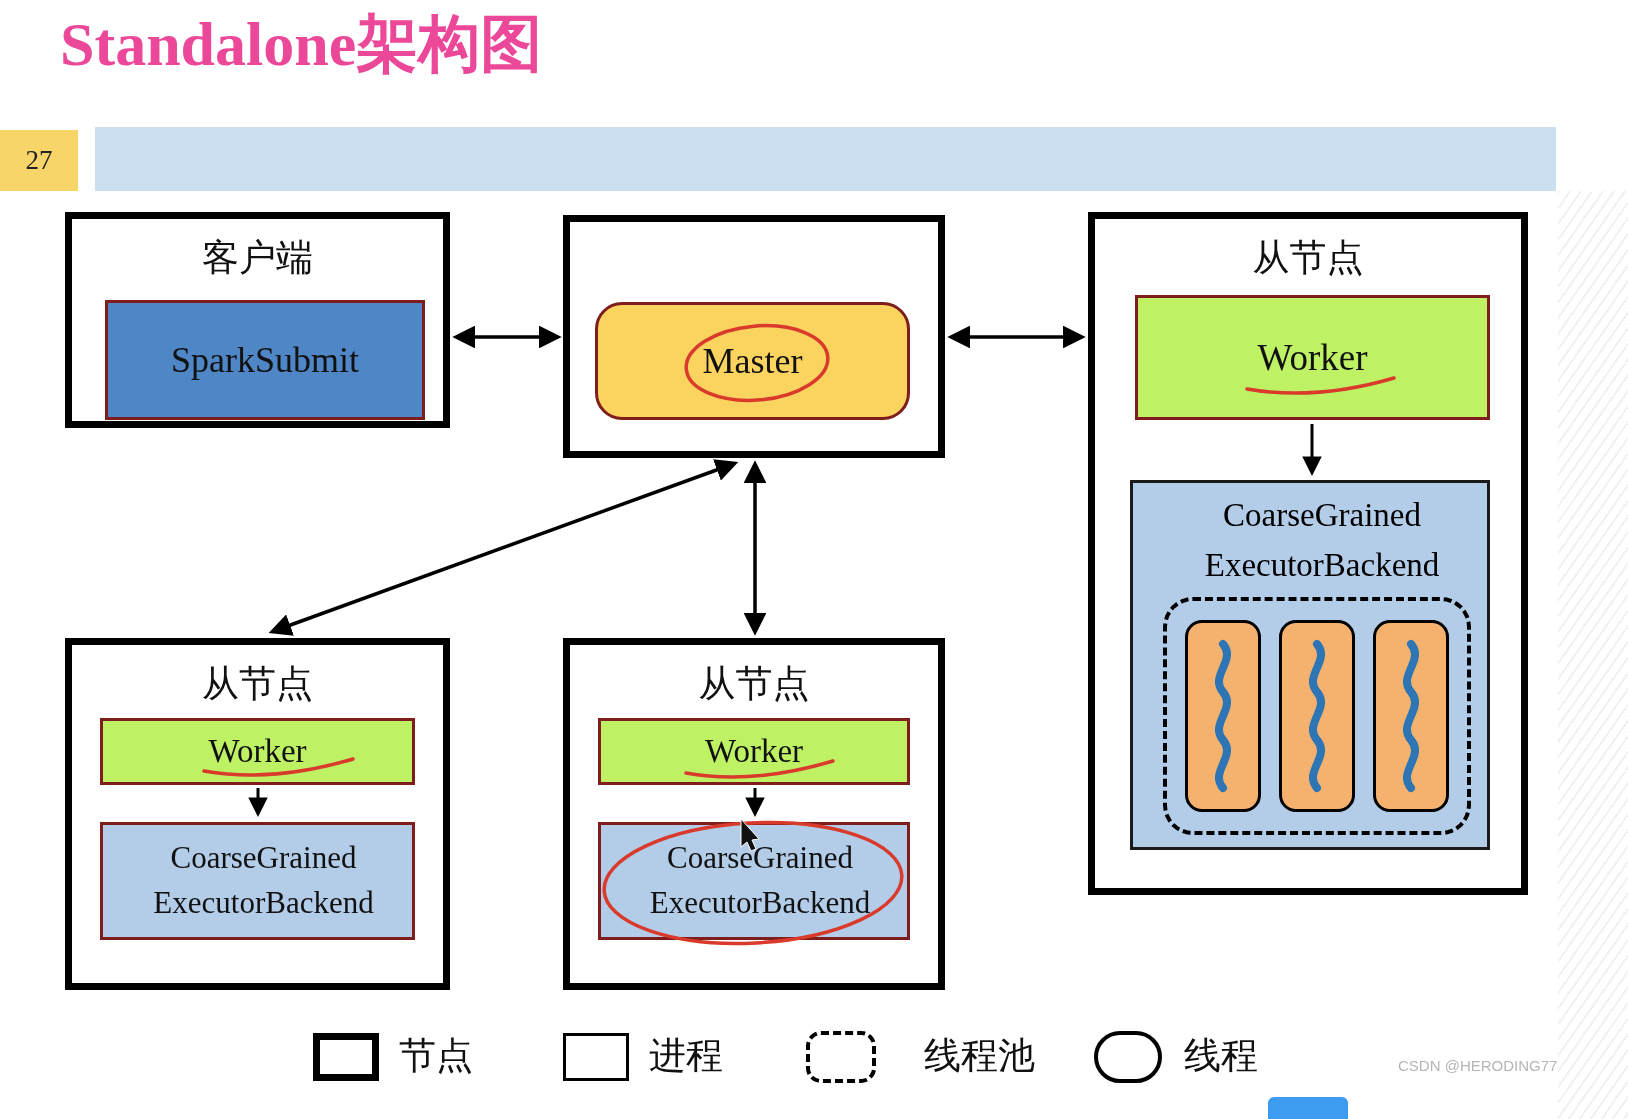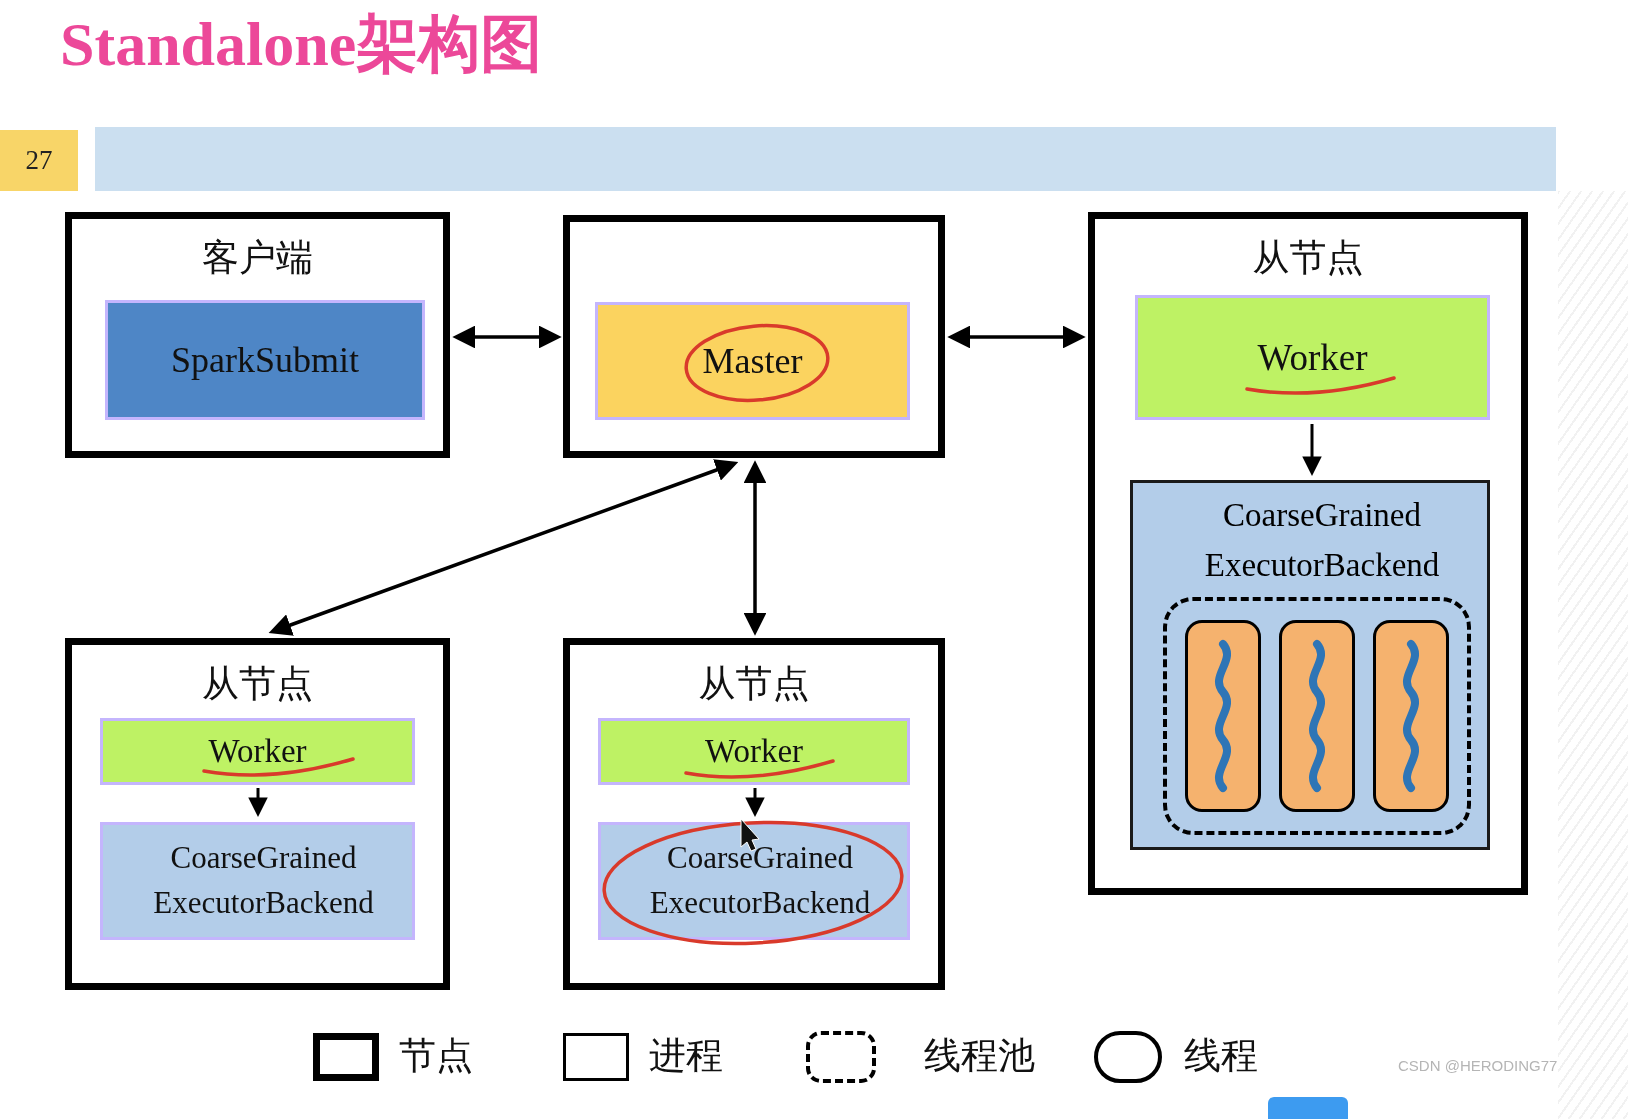--- a/index.html
+++ b/index.html
@@ -7,23 +7,23 @@
   .abs{position:absolute;box-sizing:border-box;}
 
   .page-title{left:60px;top:2px;font-size:62px;font-weight:bold;color:#ec4899;}
   .page-badge{left:0;top:130px;width:78px;height:61px;background:#f8d568;display:flex;align-items:center;justify-content:center;font-size:27px;font-family:Liberation Serif, serif;color:#222;}
   .header-bar{left:95px;top:127px;width:1461px;height:64px;background:#cbdff0;}
   .edge-hatch{right:0;top:191px;width:70px;height:928px;background:repeating-linear-gradient(125deg, rgba(120,120,120,0.10) 0px, rgba(120,120,120,0.10) 2px, rgba(255,255,255,0) 2px, rgba(255,255,255,0) 9px);}
 
   .node-box{border:7px solid #000;background:#fff;}
   .node-title{position:absolute;left:0;top:14px;width:100%;text-align:center;font-size:37px;color:#111;}
 
-  .proc{position:absolute;box-sizing:border-box;border:3px solid #c4b5fd;display:flex;align-items:center;justify-content:center;font-size:36px;color:#111;}
+  .proc{position:absolute;box-sizing:border-box;border:3px solid #7f1d1d;display:flex;align-items:center;justify-content:center;font-size:36px;color:#111;}
   .blue{background:#4e86c6;}
-  .yellow{background:#fbd35f;}
+  .yellow{background:#fbd35f;border-radius:27px;}
   .green{background:#bef264;font-family:Liberation Serif, serif;}
   .ltblue{background:#b3cde9;}
   .exec-label{white-space:pre-line;text-align:center;padding-left:12px;}
 
   .exec-big{position:absolute;box-sizing:border-box;border:3px solid #1a1a1a;background:#b3cde9;}
   .exec-big .exec-label{position:absolute;top:8px;left:0;width:100%;font-size:33px;line-height:1.5;}
   .thread-pool{position:absolute;left:30px;top:114px;width:300px;height:230px;border:4px dashed #000;border-radius:30px;display:flex;align-items:center;justify-content:space-evenly;}
   .thread{width:70px;height:186px;border:3px solid #000;border-radius:17px;background:#f5b26e;display:flex;align-items:center;justify-content:center;}
 
   .legend-icon{box-sizing:border-box;background:#fff;}
@@ -35,21 +35,21 @@
   svg.overlay{position:absolute;left:0;top:0;width:1628px;height:1119px;pointer-events:none;z-index:6;}
 </style>
 </head>
 <body>
 
 <div class="abs page-title">Standalone架构图</div>
 <div class="abs page-badge">27</div>
 <div class="abs header-bar"></div>
 <div class="abs edge-hatch"></div>
 
-<div class="abs node-box" style="left:65px;top:212px;width:385px;height:246px;">
+<div class="abs node-box" style="left:65px;top:212px;width:385px;height:216px;">
   <div class="node-title">客户端</div>
   <div class="proc blue" style="left:33px;top:81px;width:320px;height:120px;">SparkSubmit</div>
 </div>
 
 <div class="abs node-box" style="left:563px;top:215px;width:382px;height:243px;">
   <div class="proc yellow" style="left:25px;top:80px;width:315px;height:118px;">Master</div>
 </div>
 
 <div class="abs node-box" style="left:1088px;top:212px;width:440px;height:683px;">
   <div class="node-title">从节点</div>

